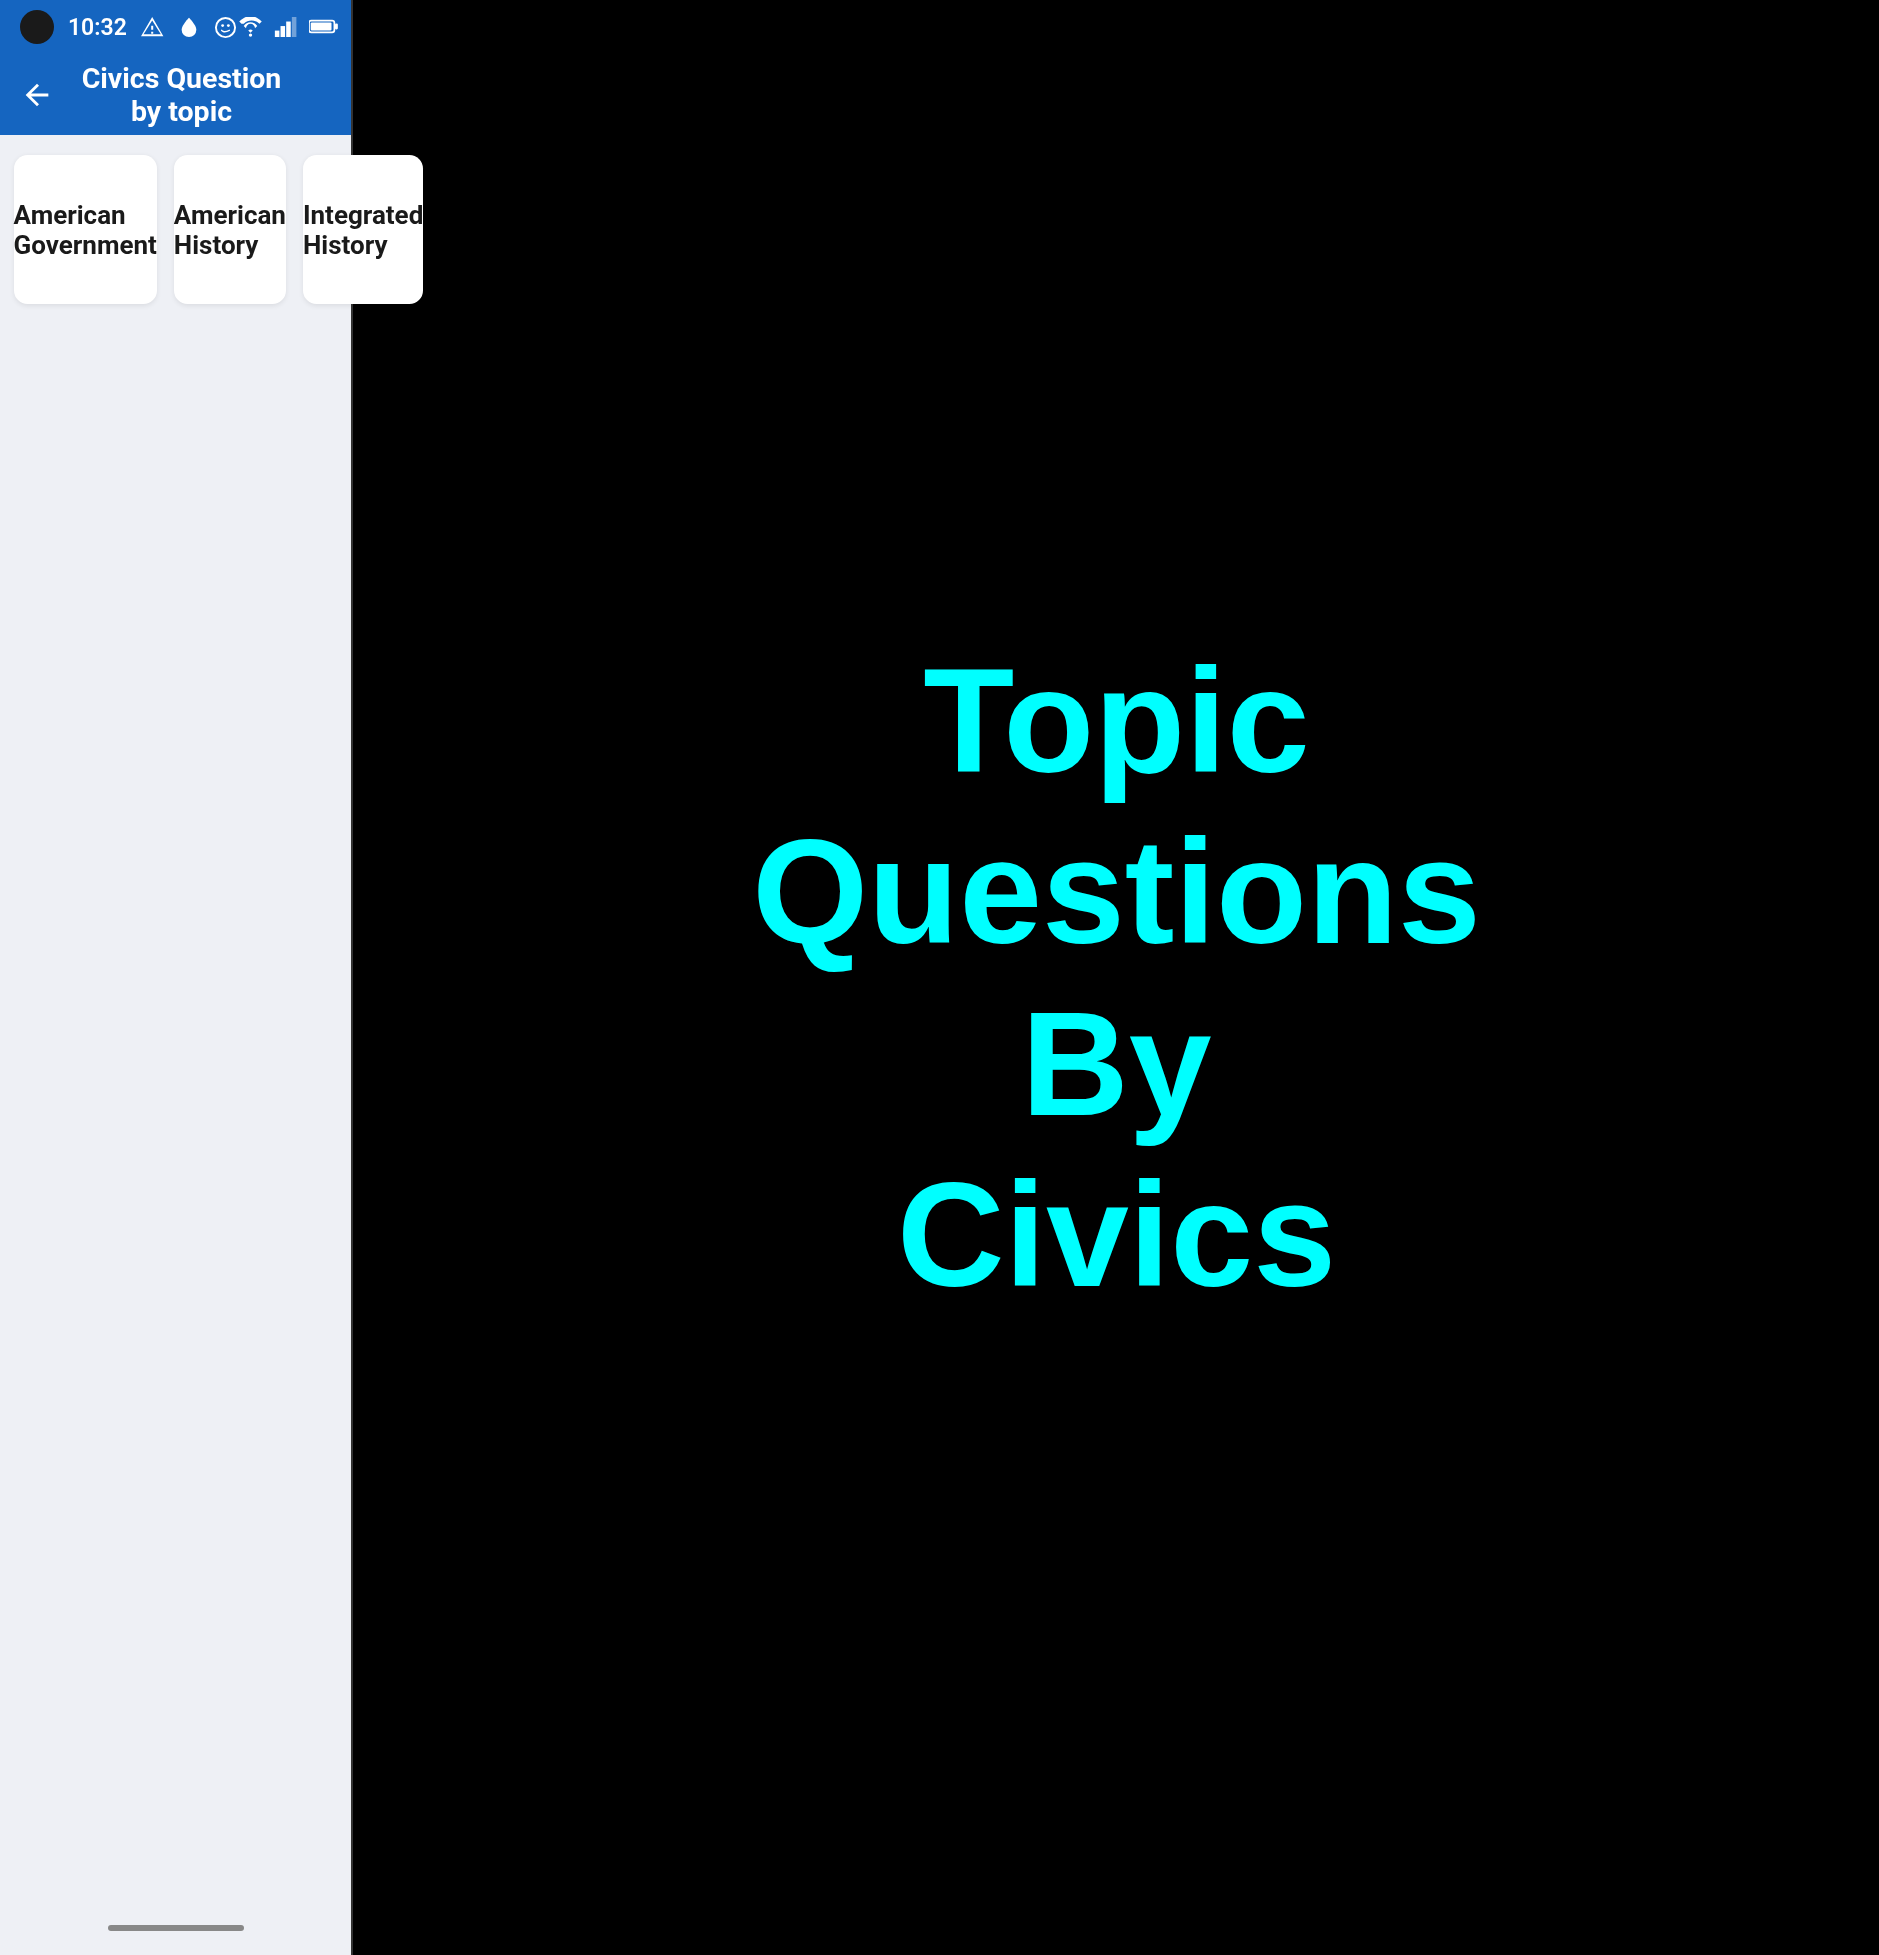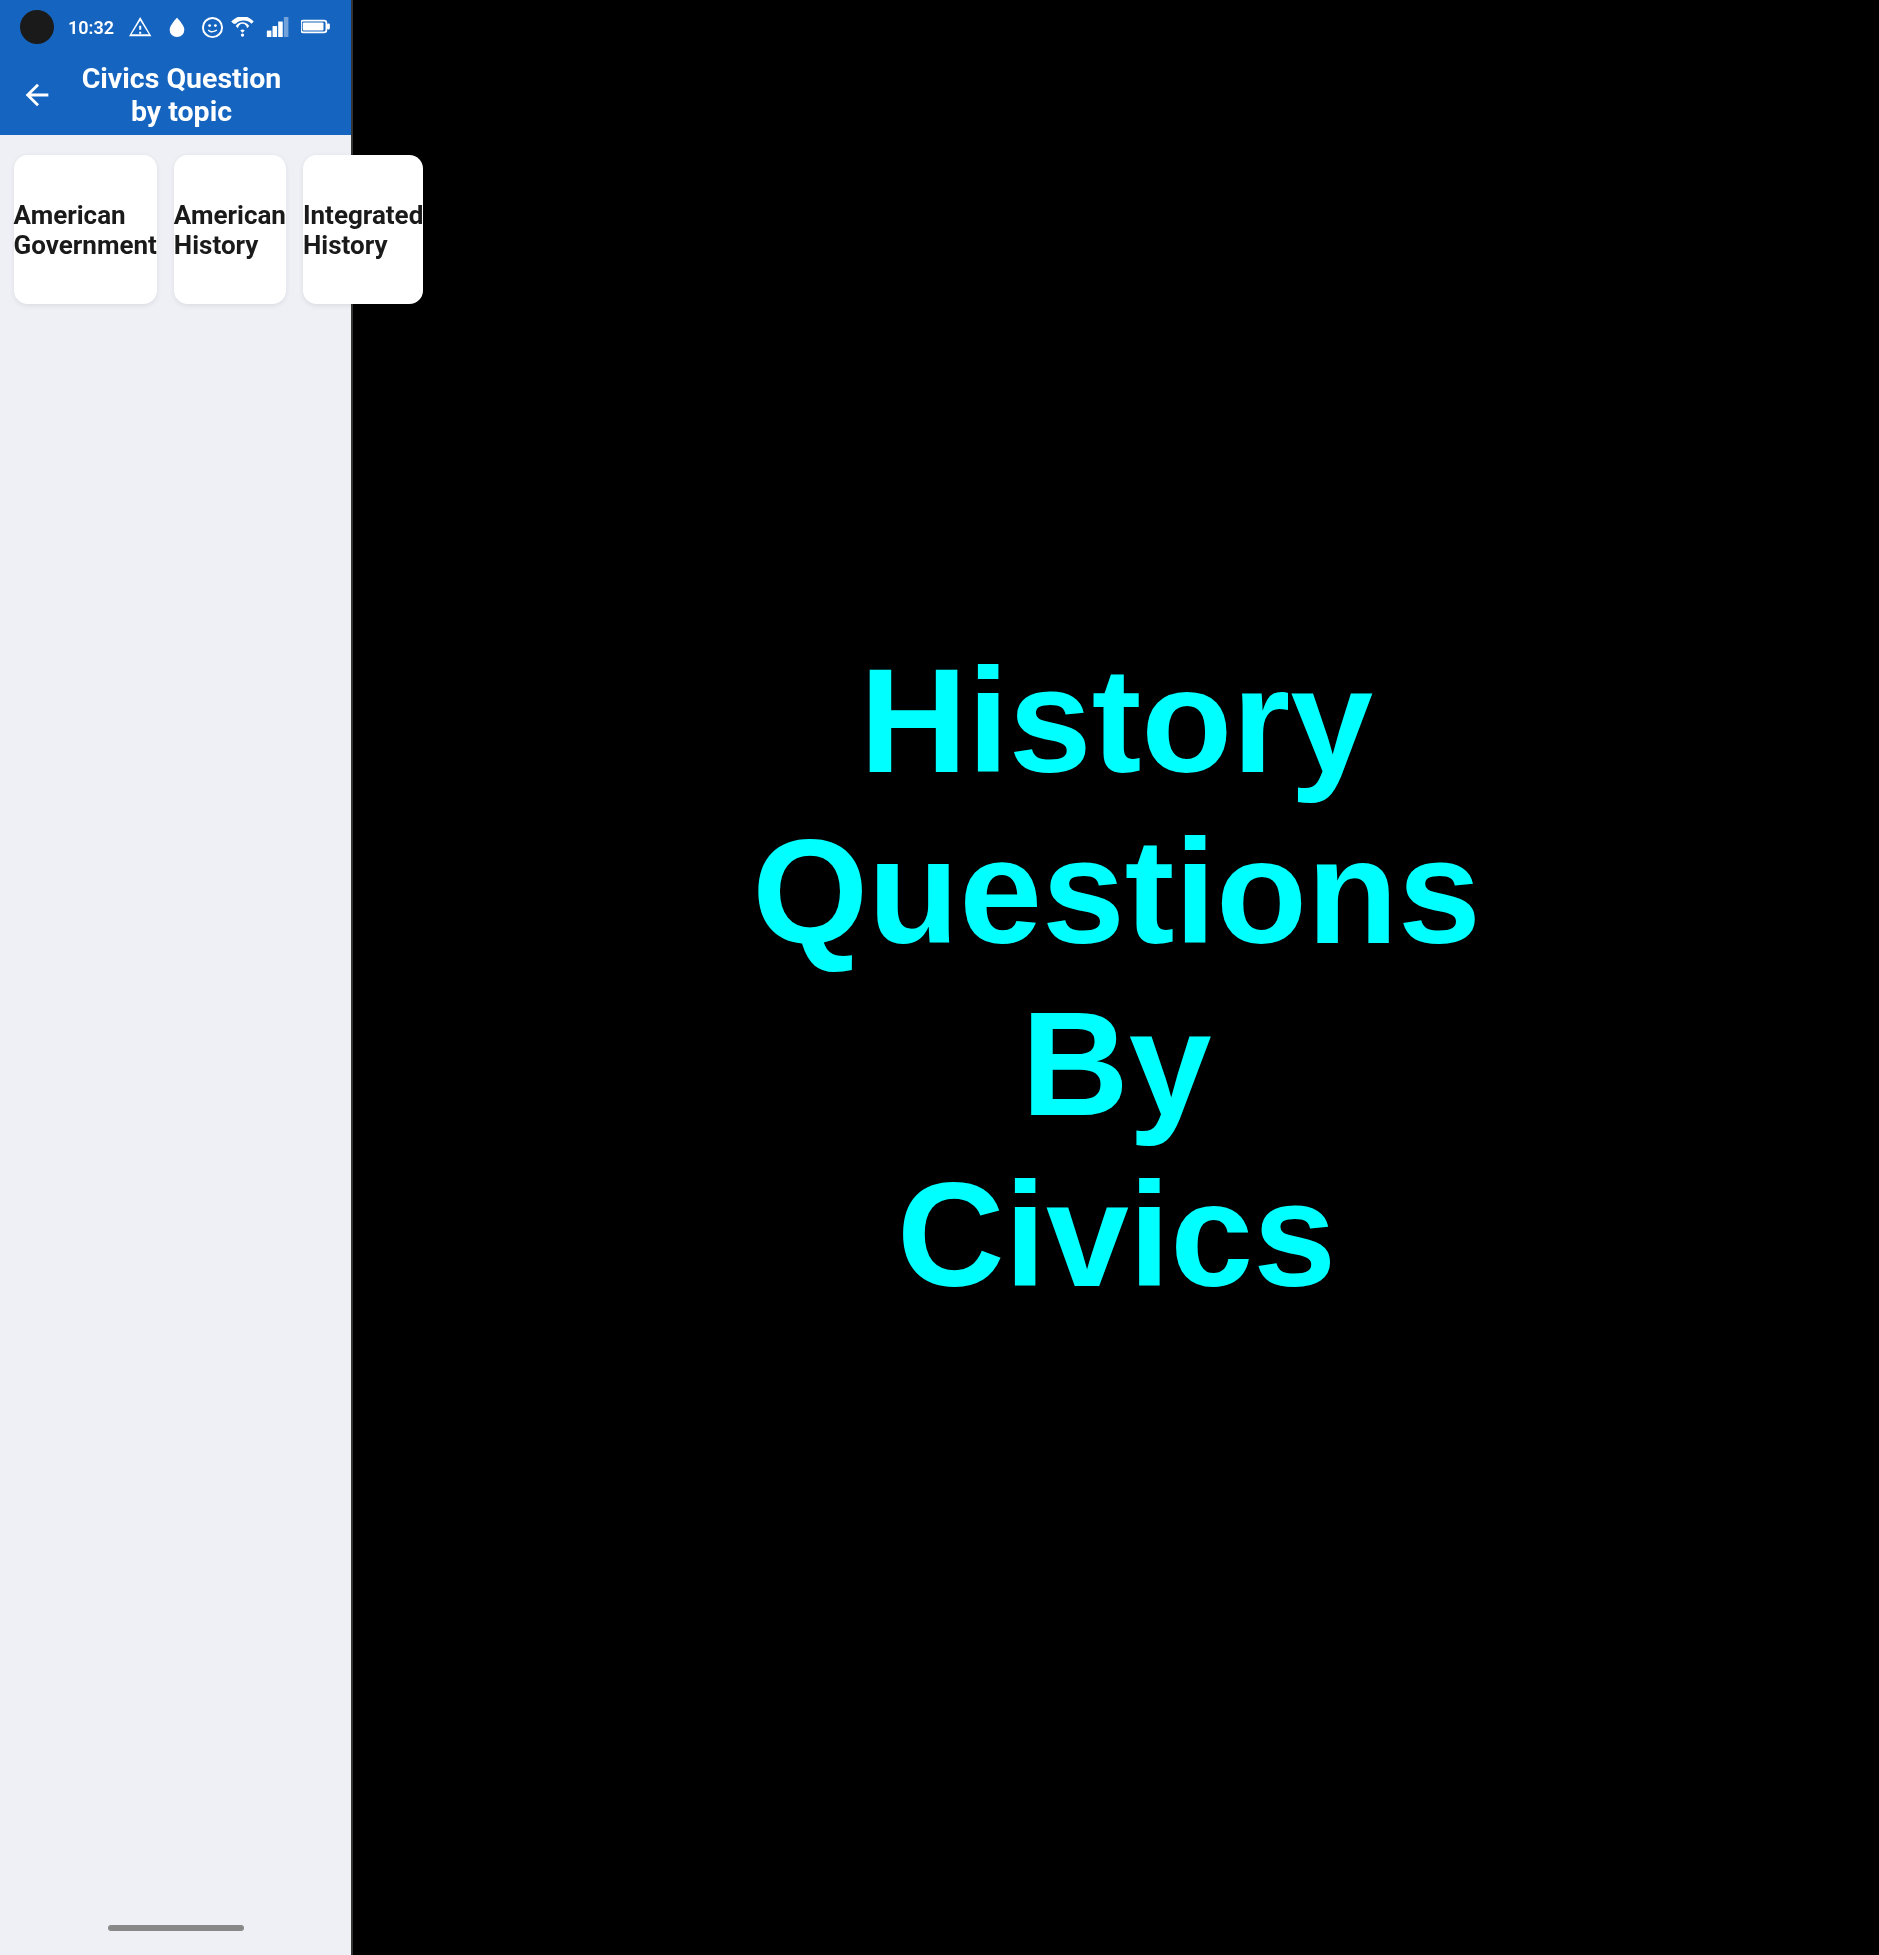--- a/index.html
+++ b/index.html
@@ -53,21 +53,21 @@
     }
 
     .camera-dot {
       width: 34px;
       height: 34px;
       background-color: #1a1a1a;
       border-radius: 50%;
     }
 
     .status-time {
-      font-size: 18px;
+      font-size: 23px;
       font-weight: 600;
       color: white;
     }
 
     
     .header-bar {
       background-color: #1565c0;
       height: 81px;
       display: flex;
       align-items: center;
@@ -227,19 +227,19 @@
   </div>
 
   <div class="home-indicator">
     <div class="home-bar"></div>
   </div>
 
 </div>
 
 <div class="right-panel">
   <div class="overlay-text">
-    <div>History</div>
+    <div>Topic</div>
     <div>Questions</div>
     <div>By</div>
     <div>Civics</div>
   </div>
 </div>
 
 
 </body></html>

